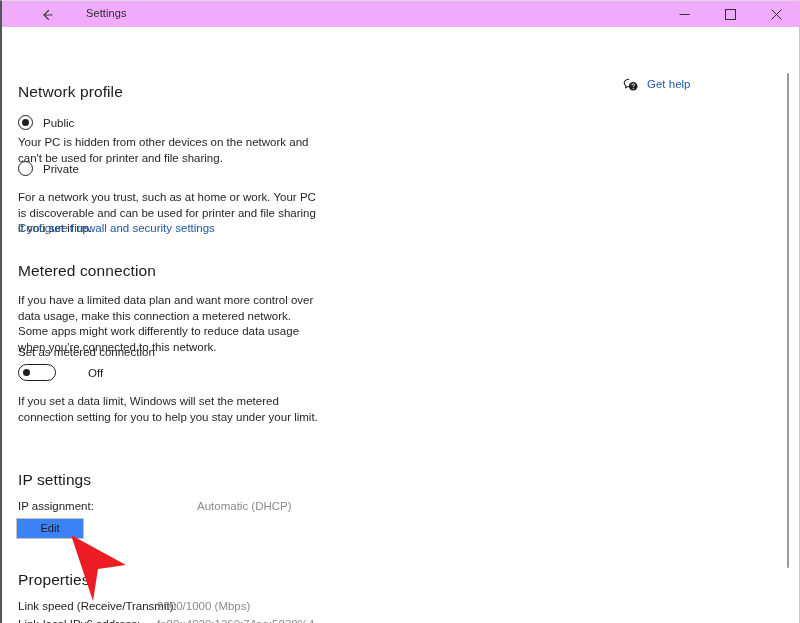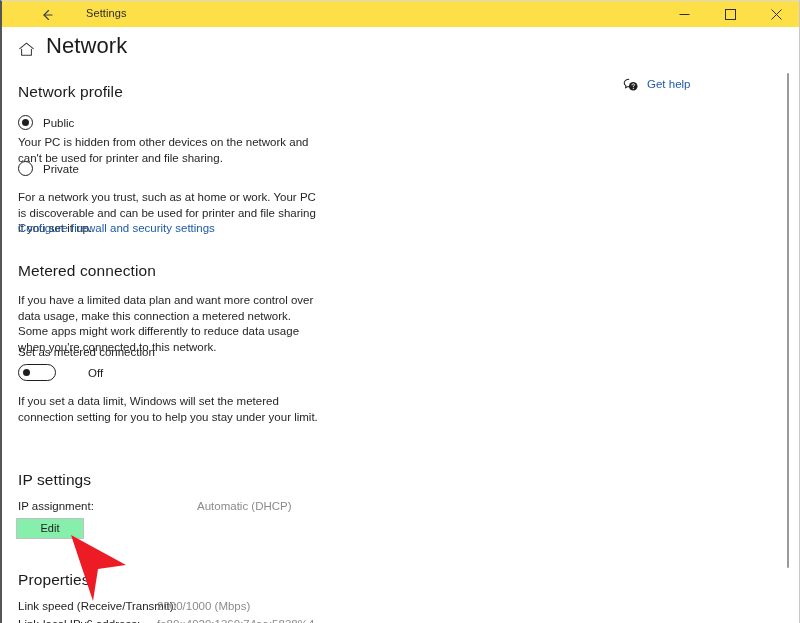--- a/index.html
+++ b/index.html
@@ -27,21 +27,21 @@
     box-sizing: border-box;
     overflow: hidden;
   }
 
   
   #titlebar {
     position: absolute;
     left: 0; top: 0;
     width: 100%;
     height: 26px;
-    background: #fde047;
+    background: #f0abfc;
   }
   #back-btn {
     position: absolute;
     left: 36px; top: 5px;
     width: 18px; height: 18px;
     display: flex; align-items: center; justify-content: center;
     color: #3b3b3b;
   }
   #back-btn svg { display: block; }
   #app-title {
@@ -208,21 +208,21 @@
     gap: 13px;
   }
   .toggle-state {
     font-size: 11.5px;
     color: #1f1f1f;
   }
 
   
   #edit-btn {
     width: 68px; height: 21px;
-    background: #86efac;
+    background: #3b82f6;
     border: 1px solid #c2c2c2;
     box-sizing: border-box;
     font-family: "Liberation Sans", sans-serif;
     font-size: 11px;
     color: #1c1c1c;
     cursor: pointer;
     padding: 0;
     line-height: 19px;
     text-align: center;
   }
@@ -304,29 +304,20 @@
           <rect x="0.5" y="0.5" width="10" height="10" fill="none" stroke="currentColor" stroke-width="1"></rect>
         </svg>
     </div>
     <div class="wctl" id="btn-close">
       <svg width="11" height="11" viewBox="0 0 11 11">
           <path d="M0.5 0.5 L10.5 10.5 M10.5 0.5 L0.5 10.5" stroke="currentColor" stroke-width="1"></path>
         </svg>
     </div>
   </div>
 
-  <div id="page-head">
-    <div id="home-icon">
-      <svg width="17" height="17" viewBox="0 0 17 17" fill="none" stroke="currentColor" stroke-width="1.05">
-        <path d="M1.8 7.6 L8.5 2.2 L15.2 7.6" stroke-linecap="round" stroke-linejoin="round"></path>
-        <path d="M3.6 8.3 V14.2 H13.4 V8.3" stroke-linecap="round" stroke-linejoin="round"></path>
-      </svg>
-    </div>
-    <div id="page-title">Network</div>
-  </div>
 
   <div id="get-help">
     <span id="get-help-icon">
       <svg width="16" height="14" viewBox="0 0 16 14" fill="none">
         <path d="M6.2 1.2 C3.2 1.2 1.2 2.9 1.2 5.0 C1.2 6.2 1.9 7.2 3.0 7.9 L2.5 9.9 L4.7 8.6 C5.2 8.7 5.7 8.8 6.2 8.8" stroke="currentColor" stroke-width="1.05" stroke-linejoin="round"></path>
         <circle cx="10.2" cy="8.3" r="4.3" fill="currentColor"></circle>
         <path d="M9.0 6.9 C9.0 6.2 9.6 5.8 10.3 5.8 C11.0 5.8 11.5 6.2 11.5 6.8 C11.5 7.7 10.3 7.7 10.3 8.7" stroke="#ffffff" stroke-width="0.95" fill="none" stroke-linecap="round"></path>
         <circle cx="10.3" cy="10.3" r="0.6" fill="#ffffff"></circle>
       </svg>
     </span>

